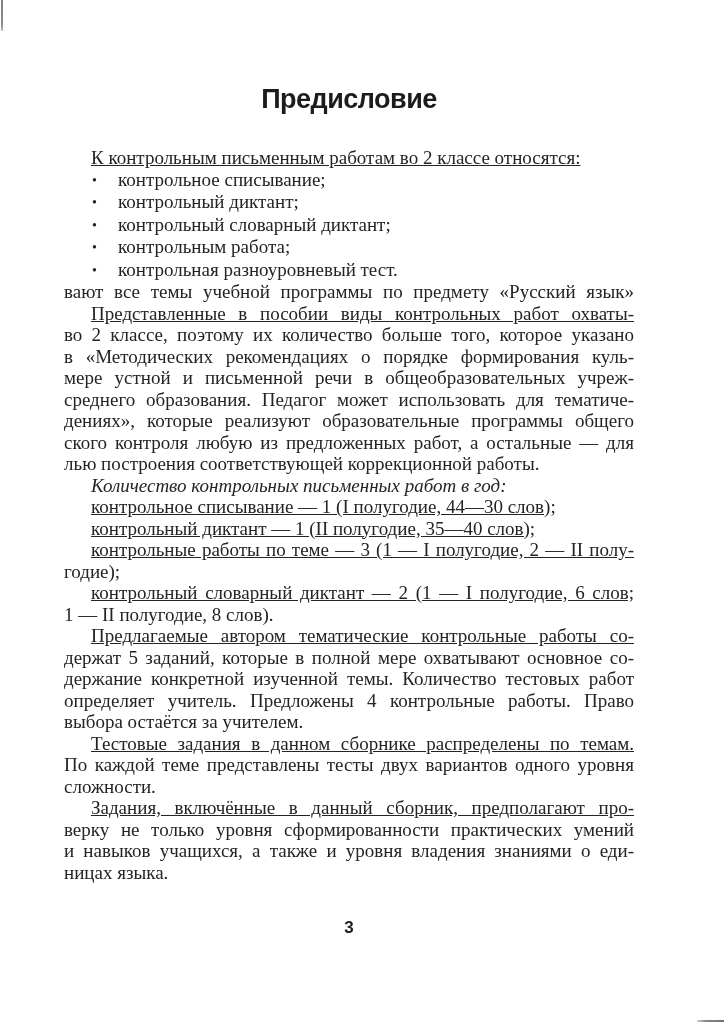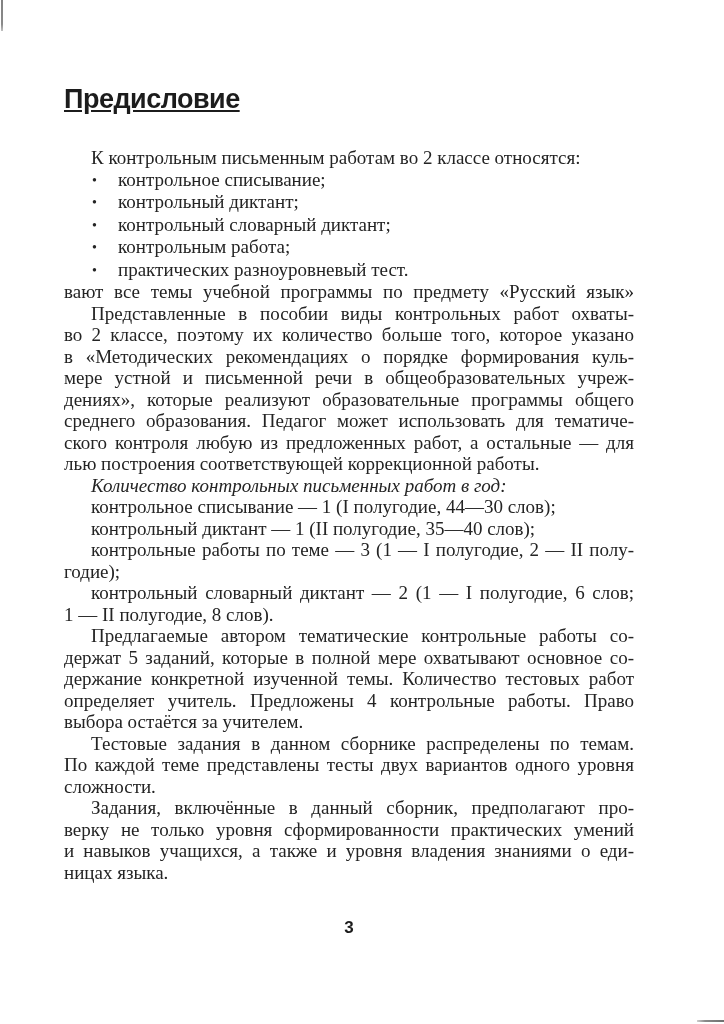--- a/index.html
+++ b/index.html
@@ -10,38 +10,38 @@
     background: #ffffff;
     overflow: hidden;
     font-family: "Liberation Serif", serif;
     color: #242424;
   }
   .page-title {
     position: absolute;
     top: 84px;
     left: 64px;
     width: 570px;
+    text-align: center;
     font-family: "Liberation Sans", sans-serif;
     font-weight: bold;
     font-size: 27px;
     letter-spacing: -0.5px;
     color: #1c1c1c;
-    text-decoration: underline;
   }
   .text-block {
     position: absolute;
     top: 147px;
     left: 64px;
     width: 570px;
     font-size: 19px;
     line-height: 21.5px;
   }
   .ln { text-align: left; }
   .ln.j { text-align: justify; text-align-last: justify; }
-  .ln.ind { text-indent: 27px; }
+  .ln.ind { text-indent: 27px; text-decoration: underline; }
   .bullet-line { padding-left: 28px; }
   .bullet-glyph {
     display: inline-block;
     width: 26px;
     font-size: 14px;
     vertical-align: 1px;
   }
   .counts-heading {
     font-weight: normal;
     font-style: italic;
@@ -86,31 +86,31 @@
 
   <div class="text-block">
 
     <div class="ln ind">К контрольным письменным работам во 2 классе относятся:</div>
 
     <div>
       <div class="ln bullet-line"><span class="bullet-glyph">•</span><span>контрольное списывание;</span></div>
       <div class="ln bullet-line"><span class="bullet-glyph">•</span><span>контрольный диктант;</span></div>
       <div class="ln bullet-line"><span class="bullet-glyph">•</span><span>контрольный словарный диктант;</span></div>
       <div class="ln bullet-line"><span class="bullet-glyph">•</span><span>контрольным работа;</span></div>
-      <div class="ln bullet-line"><span class="bullet-glyph">•</span><span>практических разноуровневый тест.</span></div>
+      <div class="ln bullet-line"><span class="bullet-glyph">•</span><span>контрольная разноуровневый тест.</span></div>
     </div>
 
     <div>
       <div class="ln j">вают все темы учебной программы по предмету «Русский язык»</div>
       <div class="ln j ind">Представленные в пособии виды контрольных работ охваты-</div>
       <div class="ln j">во 2 классе, поэтому их количество больше того, которое указано</div>
       <div class="ln j">в «Методических рекомендациях о порядке формирования куль-</div>
       <div class="ln j">мере устной и письменной речи в общеобразовательных учреж-</div>
+      <div class="ln j">среднего образования. Педагог может использовать для тематиче-</div>
       <div class="ln j">дениях», которые реализуют образовательные программы общего</div>
-      <div class="ln j">среднего образования. Педагог может использовать для тематиче-</div>
       <div class="ln j">ского контроля любую из предложенных работ, а остальные — для</div>
       <div class="ln">лью построения соответствующей коррекционной работы.</div>
     </div>
 
     <div>
       <div class="ln counts-heading">Количество контрольных письменных работ в год:</div>
       <div class="ln ind">контрольное списывание — 1 (I полугодие, 44—30 слов);</div>
       <div class="ln ind">контрольный диктант — 1 (II полугодие, 35—40 слов);</div>
       <div class="ln j ind">контрольные работы по теме — 3 (1 — I полугодие, 2 — II полу-</div>
       <div class="ln">годие);</div>

